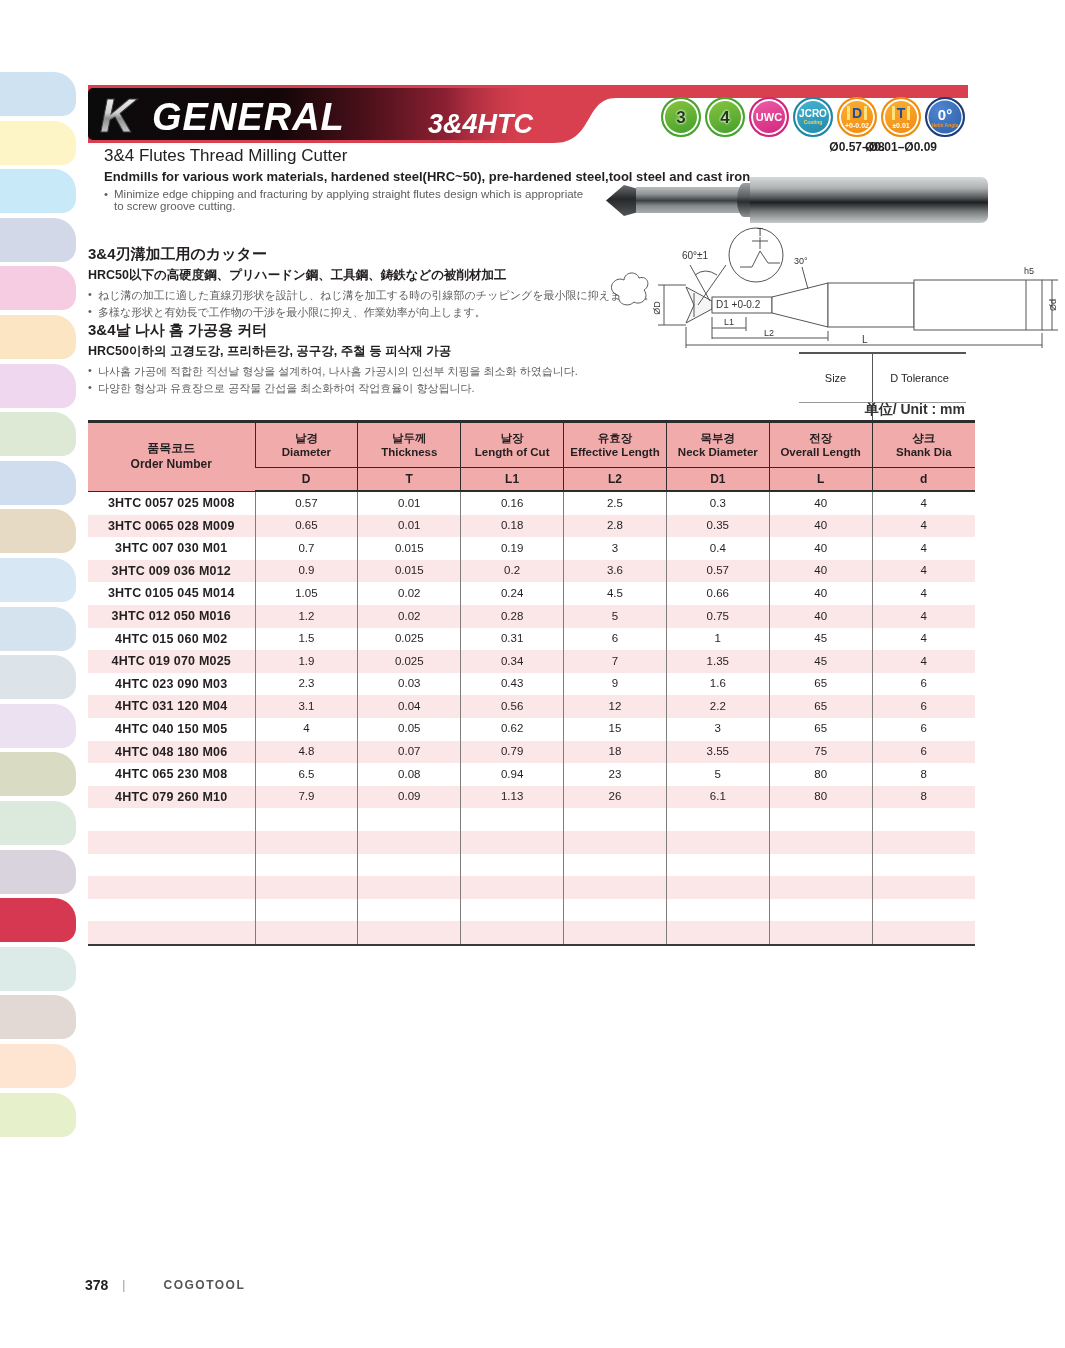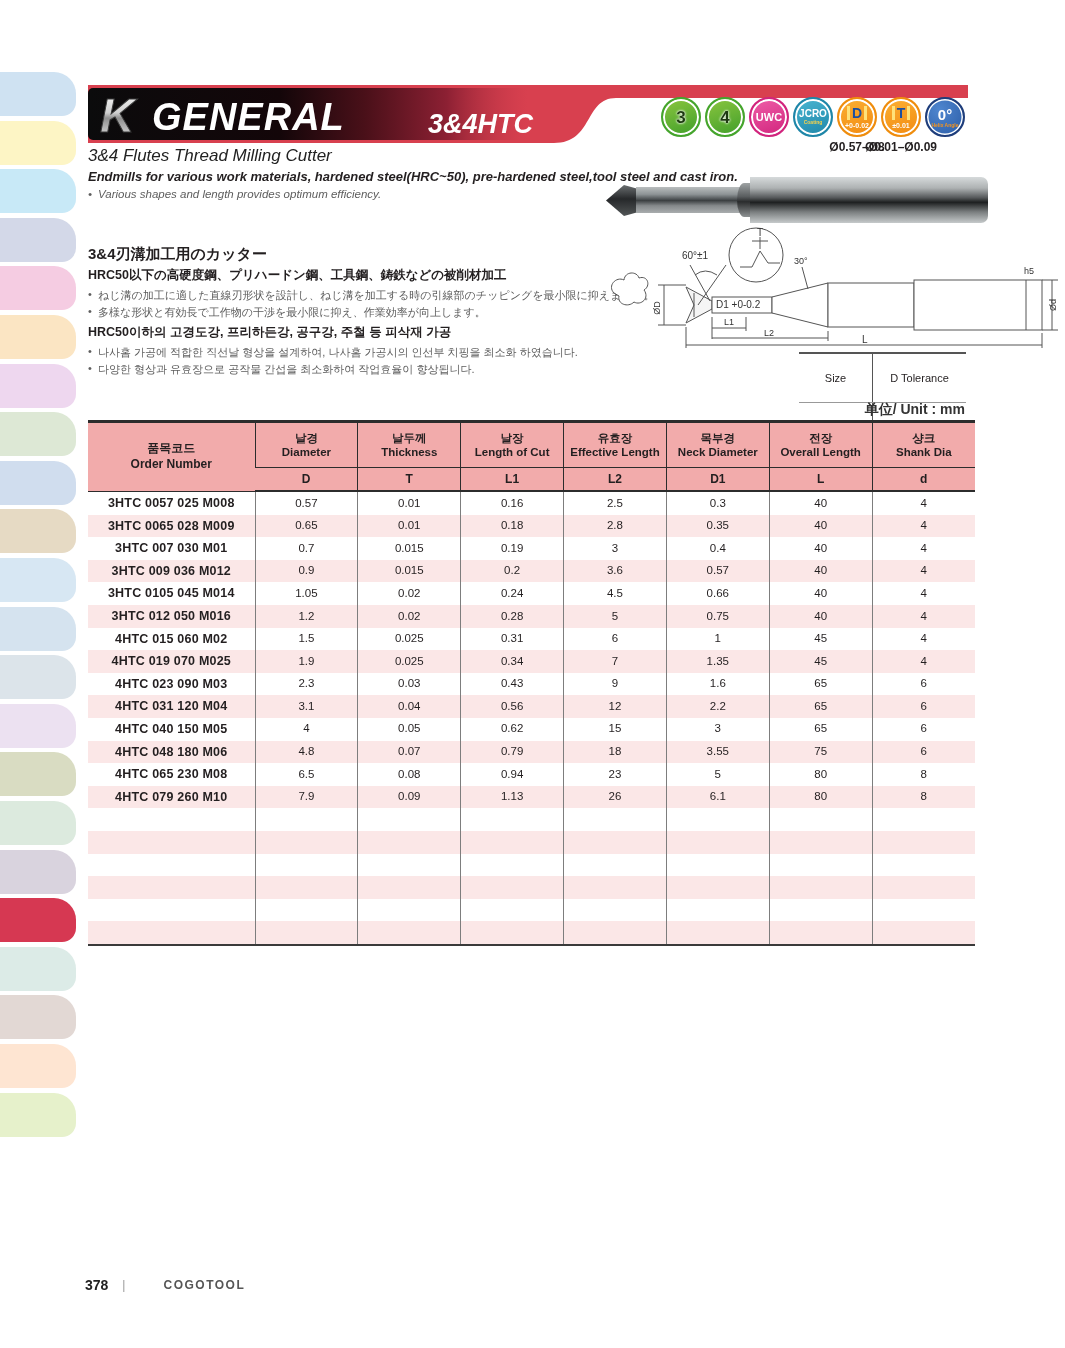--- a/index.html
+++ b/index.html
@@ -32,21 +32,21 @@
   .badge.orange .b-main{font-size:14px;font-weight:900;color:#1b4fa0;
     border-left:3px solid #ffe27a;border-right:3px solid #ffe27a;padding:0 2px;}
   .badge.orange .b-sub{font-size:7px;font-weight:700;color:#fff;margin-top:2px;}
   .badge.blue{background:radial-gradient(circle at 35% 30%,#4f86cf,#2a5ba5);border:2px solid #1f3d7a;
     box-shadow:inset 0 0 0 1.5px #fff;}
   .badge.blue .b-main{font-size:15px;font-weight:900;color:#fff;}
   .badge.blue .b-sub{font-size:5px;font-weight:700;color:#f7941d;margin-top:1px;}
   .badge-below{position:absolute;top:43px;left:50%;transform:translateX(-50%);
     font-size:12px;font-weight:700;color:#231f20;white-space:nowrap;text-align:right;}
   
-  .intro-en{position:absolute;left:88px;top:146px;width:560px;font-style:italic;}
+  .intro-en{position:absolute;left:104px;top:146px;width:560px;}
   .intro-en h1{margin:0;font-size:17px;font-weight:400;color:#222;}
   .intro-en .sub{font-size:13px;font-weight:700;margin-top:3px;white-space:nowrap;}
   ul.dots{list-style:none;margin:4px 0 0 0;padding:0;}
   ul.dots li{font-size:11.5px;color:#5d5d5d;margin-top:2px;padding-left:10px;position:relative;width:470px;}
   ul.dots li:before{content:"•";position:absolute;left:0;color:#5d5d5d;}
   .intro-jp{position:absolute;left:88px;top:245px;width:560px;}
   .intro-kr{position:absolute;left:88px;top:321px;width:560px;}
   .cjk-title{font-size:15px;font-weight:700;margin:0;}
   .cjk-sub{font-size:12.5px;font-weight:700;margin-top:3px;white-space:nowrap;}
   .intro-jp ul.dots li,.intro-kr ul.dots li{width:560px;white-space:nowrap;font-size:11px;}
@@ -189,41 +189,42 @@
         <div class="b-main">0°</div>
         <div class="b-sub">Helix Angle</div>
       </div>
     </div>
   </div>
 
 <div class="intro-en">
   <h1>3&amp;4 Flutes Thread Milling Cutter</h1>
   <div class="sub">Endmills for various work materials, hardened steel(HRC~50), pre-hardened steel,tool steel and cast iron.</div>
   <ul class="dots">
-    <li>Various shapes and length provides optimum efficiency.</li>
+    <li>Minimize edge chipping and fracturing by applying straight flutes design which is appropriate to screw groove cutting.</li>
   </ul>
 </div>
 
 <div class="photo">
   <div class="tip"></div>
   <div class="neck"></div>
   <div class="collar"></div>
   <div class="shank"></div>
 </div>
 
 <div class="intro-jp">
   <div class="cjk-title">3&amp;4刃溝加工用のカッター</div>
   <div class="cjk-sub">HRC50以下の高硬度鋼、プリハードン鋼、工具鋼、鋳鉄などの被削材加工</div>
   <ul class="dots">
     <li>ねじ溝の加工に適した直線刃形状を設計し、ねじ溝を加工する時の引線部のチッピングを最小限に抑えました。</li>
     <li>多様な形状と有効長で工作物の干渉を最小限に抑え、作業効率が向上します。</li>
   </ul>
 </div>
 
 <div class="intro-kr">
+  <div class="cjk-title">3&amp;4날 나사 홈 가공용 커터</div>
   <div class="cjk-sub">HRC50이하의 고경도강, 프리하든강, 공구강, 주철 등 피삭재 가공</div>
   <ul class="dots">
     <li>나사홈 가공에 적합한 직선날 형상을 설계하여, 나사홈 가공시의 인선부 치핑을 최소화 하였습니다.</li>
     <li>다양한 형상과 유효장으로 공작물 간섭을 최소화하여 작업효율이 향상됩니다.</li>
   </ul>
 </div>
 
 <div class="diagram">
   <svg width="472" height="124" viewBox="0 0 472 124">
     <g stroke="#555" stroke-width="1" fill="none">

